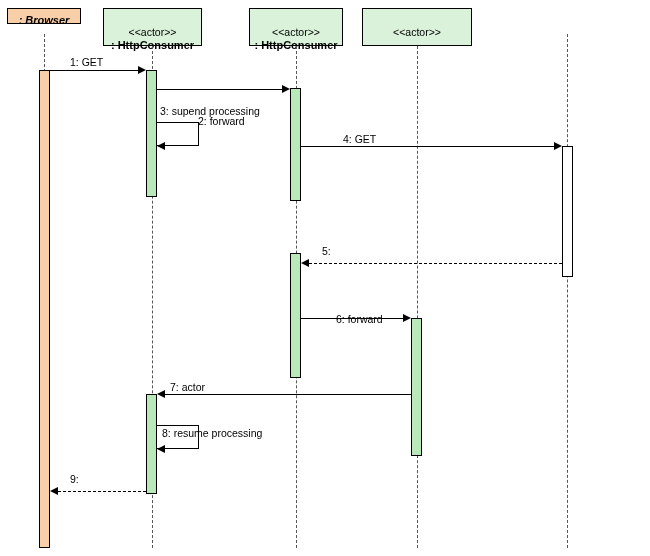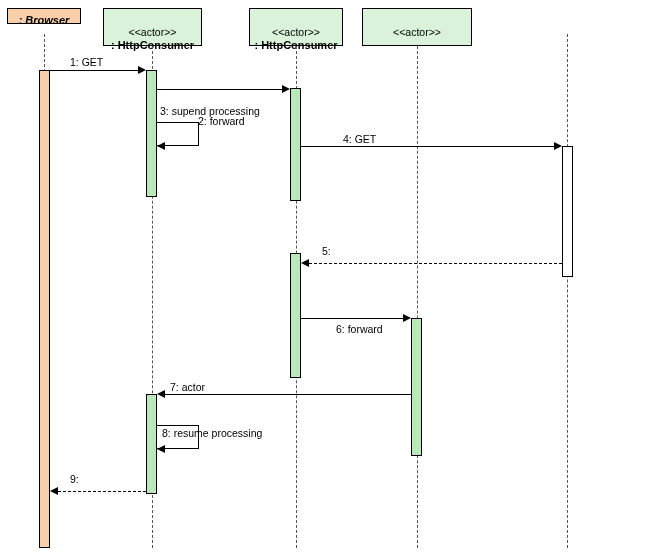--- a/index.html
+++ b/index.html
@@ -162,21 +162,21 @@
   <div class="msg-line" style="left:301px; top:146px; width:253px;"></div>
   <div class="arrow-head arrow-right" style="left:554px; top:142px;"></div>
   <div class="msg-label" style="left:318px; top:133px;margin-left:25px;">4: GET</div>
 
   <div class="msg-line dashed" style="left:309px; top:263px; width:253px;"></div>
   <div class="arrow-head arrow-left" style="left:301px; top:259px;"></div>
   <div class="msg-label" style="left:322px; top:245px;">5:</div>
 
   <div class="msg-line" style="left:301px; top:318px; width:102px;"></div>
   <div class="arrow-head arrow-right" style="left:403px; top:314px;"></div>
-  <div class="msg-label" style="left:328px; top:323px;padding-left:8px;">6: forward</div>
+  <div class="msg-label" style="left:328px; top:313px;padding-left:8px;">6: forward</div>
 
   <div class="msg-line" style="left:165px; top:394px; width:246px;"></div>
   <div class="arrow-head arrow-left" style="left:157px; top:390px;"></div>
   <div class="msg-label" style="left:170px; top:381px;">7: actor</div>
 
   <div class="self-msg" style="left:157px; top:425px; width:42px; height:24px;"></div>
   <div class="arrow-head arrow-left" style="left:157px; top:445px;"></div>
   <div class="msg-label" style="left:162px; top:427px;text-align:center;">8: resume processing</div>
 
   <div class="msg-line dashed" style="left:58px; top:491px; width:88px;"></div>

